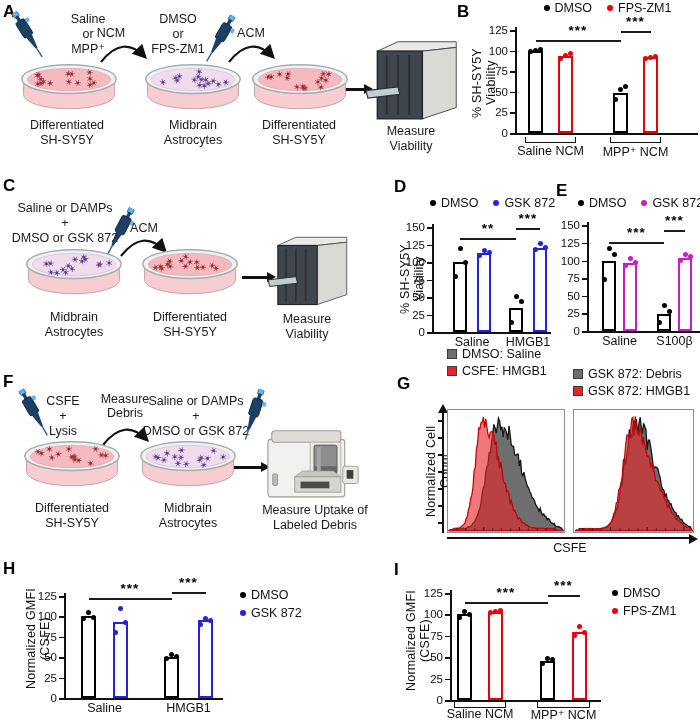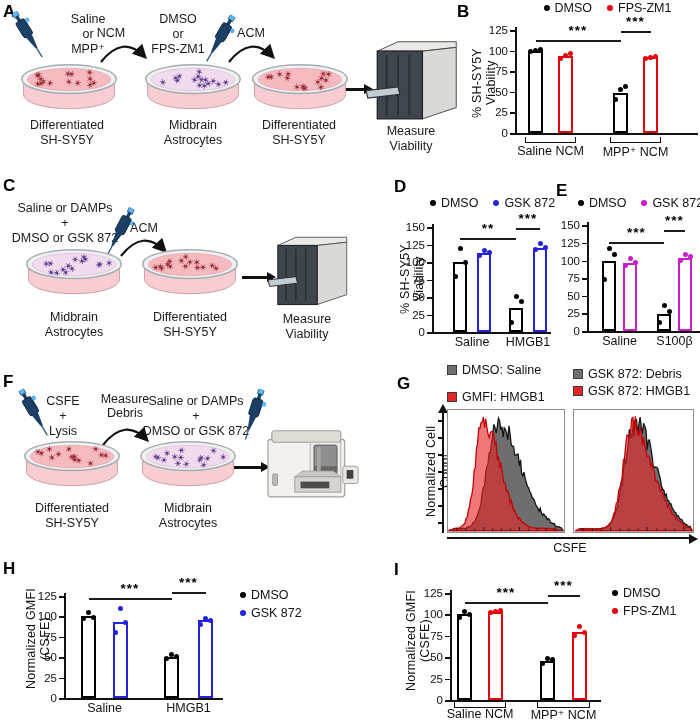--- a/index.html
+++ b/index.html
@@ -148,20 +148,22 @@
 +
 DMSO or GSK 872</div>
   <svg class="pipette" style="left:240px;top:388px;transform:rotate(18deg)">
       <use href="#pipette"></use>
     </svg>
   <div class="dlabel" style="left:17px;top:501px;width:110px">Differentiated
 SH-SY5Y</div>
   <div class="dlabel" style="left:133px;top:501px;width:110px">Midbrain
 Astrocytes</div>
   <div class="harrow" style="left:234px;top:466px;width:28px"></div>
+  <div class="dlabel" style="left:245px;top:503px;width:140px">Measure Uptake of
+Labeled Debris</div>
 
   <div class="vtitle" style="left:470px;top:30px;height:106px">% SH-SY5Y Viability</div>
   <div class="vtitle" style="left:398px;top:224px;height:110px">% SH-SY5Y Viability</div>
   <div class="vtitle" style="left:424px;top:408px;height:126px">Normalized Cell Count</div>
   <div class="vtitle" style="left:24px;top:576px;height:126px">Normalized GMFI (CSFE)</div>
   <div class="vtitle" style="left:404px;top:578px;height:126px">Normalized GMFI (CSFE)</div>
 
   <div class="glabel" style="left:520px;top:541px;width:100px">CSFE</div>
 
   <div class="axisv" style="left:442px;top:412px;height:121px"></div>
@@ -904,28 +906,28 @@
         <line x1="36.30769230769231" y1="123" x2="36.30769230769231" y2="119" stroke="#111" stroke-width="0.9"></line>
         <line x1="45.38461538461539" y1="123" x2="45.38461538461539" y2="120.5" stroke="#111" stroke-width="0.9"></line>
         <line x1="54.46153846153846" y1="123" x2="54.46153846153846" y2="120.5" stroke="#111" stroke-width="0.9"></line>
         <line x1="63.53846153846154" y1="123" x2="63.53846153846154" y2="120.5" stroke="#111" stroke-width="0.9"></line>
         <line x1="72.61538461538461" y1="123" x2="72.61538461538461" y2="119" stroke="#111" stroke-width="0.9"></line>
         <line x1="81.6923076923077" y1="123" x2="81.6923076923077" y2="120.5" stroke="#111" stroke-width="0.9"></line>
         <line x1="90.76923076923077" y1="123" x2="90.76923076923077" y2="120.5" stroke="#111" stroke-width="0.9"></line>
         <line x1="99.84615384615384" y1="123" x2="99.84615384615384" y2="120.5" stroke="#111" stroke-width="0.9"></line>
         <line x1="108.92307692307692" y1="123" x2="108.92307692307692" y2="119" stroke="#111" stroke-width="0.9"></line>
       </svg></div>
-    <div class="legend-col" style="left: 447px; top: 363px; gap: 13px;">
+    <div class="legend-col" style="left: 447px; top: 347px; gap: 3px;">
       <div class="legend-entry">
         <span class="lsq" style="background: rgb(110, 110, 110);"></span>
         <span>DMSO: Saline</span>
       </div>
       <div class="legend-entry">
         <span class="lsq" style="background: rgb(229, 37, 40);"></span>
-        <span>GMFI: HMGB1</span>
+        <span>CSFE: HMGB1</span>
       </div>
     </div>
     <div class="gbox" style="left: 573px; top: 409px; width: 121px; height: 124px;"><svg viewBox="0 0 121 124" width="100%" height="100%" preserveAspectRatio="none">
         <path d="M1 122.5 L1.8 122.5 L3.0 122.2 L4.2 122.3 L5.4 120.9 L6.7 120.7 L7.9 120.6 L9.1 120.7 L10.3 121.0 L11.5 120.5 L12.7 121.0 L13.9 121.1 L15.1 120.3 L16.3 120.7 L17.5 121.1 L18.8 120.8 L20.0 120.8 L21.2 121.2 L22.4 120.7 L23.6 121.0 L24.8 121.1 L26.0 120.8 L27.2 120.6 L28.4 120.0 L29.6 120.2 L30.9 119.8 L32.1 119.1 L33.3 119.4 L34.5 117.9 L35.7 117.4 L36.9 115.2 L38.1 113.6 L39.3 110.6 L40.5 108.3 L41.7 105.6 L43.0 101.2 L44.2 99.0 L45.4 91.5 L46.6 85.2 L47.8 74.9 L49.0 76.6 L50.2 61.0 L51.4 49.0 L52.6 55.4 L53.8 44.6 L55.1 35.3 L56.3 19.7 L57.5 24.5 L58.7 28.2 L59.9 16.6 L61.1 10.5 L62.3 18.7 L63.5 9.3 L64.7 24.6 L65.9 15.0 L67.2 7.1 L68.4 17.1 L69.6 23.7 L70.8 13.5 L72.0 16.7 L73.2 20.3 L74.4 40.6 L75.6 30.7 L76.8 30.7 L78.0 37.6 L79.3 46.4 L80.5 56.8 L81.7 58.6 L82.9 57.9 L84.1 58.2 L85.3 59.8 L86.5 65.3 L87.7 69.3 L88.9 77.2 L90.1 80.1 L91.4 81.6 L92.6 87.4 L93.8 85.5 L95.0 92.2 L96.2 92.2 L97.4 95.5 L98.6 95.3 L99.8 99.5 L101.0 101.2 L102.2 103.8 L103.5 104.2 L104.7 108.0 L105.9 107.3 L107.1 109.6 L108.3 111.3 L109.5 111.3 L110.7 113.7 L111.9 114.8 L113.1 116.1 L114.3 116.5 L115.6 117.7 L116.8 118.6 L118.0 118.4 L120 122.5 Z" fill="#6e6e6e" fill-opacity="1" stroke="#141414" stroke-width="1.3"></path>
         <path d="M1 122.5 L1.8 122.4 L3.0 122.1 L4.2 122.3 L5.4 120.6 L6.7 120.5 L7.9 121.1 L9.1 120.9 L10.3 121.1 L11.5 120.5 L12.7 121.1 L13.9 121.3 L15.1 120.8 L16.3 120.6 L17.5 120.9 L18.8 120.6 L20.0 121.2 L21.2 120.9 L22.4 121.0 L23.6 120.9 L24.8 120.3 L26.0 120.8 L27.2 120.9 L28.4 120.3 L29.6 120.2 L30.9 119.5 L32.1 119.6 L33.3 118.4 L34.5 117.7 L35.7 116.0 L36.9 114.8 L38.1 113.6 L39.3 110.4 L40.5 105.1 L41.7 103.2 L43.0 94.5 L44.2 93.5 L45.4 81.8 L46.6 79.4 L47.8 74.5 L49.0 68.3 L50.2 51.3 L51.4 48.9 L52.6 35.4 L53.8 25.4 L55.1 25.7 L56.3 29.3 L57.5 22.2 L58.7 8.9 L59.9 7.7 L61.1 26.5 L62.3 6.5 L63.5 17.6 L64.7 22.8 L65.9 25.4 L67.2 18.6 L68.4 21.7 L69.6 35.9 L70.8 27.6 L72.0 36.4 L73.2 41.8 L74.4 47.2 L75.6 46.5 L76.8 48.5 L78.0 57.1 L79.3 54.3 L80.5 61.1 L81.7 63.2 L82.9 71.7 L84.1 72.0 L85.3 72.9 L86.5 76.9 L87.7 82.1 L88.9 80.8 L90.1 84.6 L91.4 87.5 L92.6 91.8 L93.8 93.0 L95.0 98.8 L96.2 96.5 L97.4 99.4 L98.6 102.0 L99.8 105.5 L101.0 106.1 L102.2 107.0 L103.5 110.9 L104.7 110.2 L105.9 112.5 L107.1 112.9 L108.3 113.9 L109.5 115.1 L110.7 115.5 L111.9 118.4 L113.1 118.0 L114.3 119.5 L115.6 119.2 L116.8 119.5 L118.0 120.2 L120 122.5 Z" fill="#e52528" fill-opacity="0.62" stroke="#c00408" stroke-width="1.3"></path>
         <line x1="9.307692307692308" y1="123" x2="9.307692307692308" y2="120.5" stroke="#111" stroke-width="0.9"></line>
         <line x1="18.615384615384617" y1="123" x2="18.615384615384617" y2="120.5" stroke="#111" stroke-width="0.9"></line>
         <line x1="27.923076923076923" y1="123" x2="27.923076923076923" y2="120.5" stroke="#111" stroke-width="0.9"></line>
         <line x1="37.23076923076923" y1="123" x2="37.23076923076923" y2="119" stroke="#111" stroke-width="0.9"></line>
         <line x1="46.53846153846154" y1="123" x2="46.53846153846154" y2="120.5" stroke="#111" stroke-width="0.9"></line>

